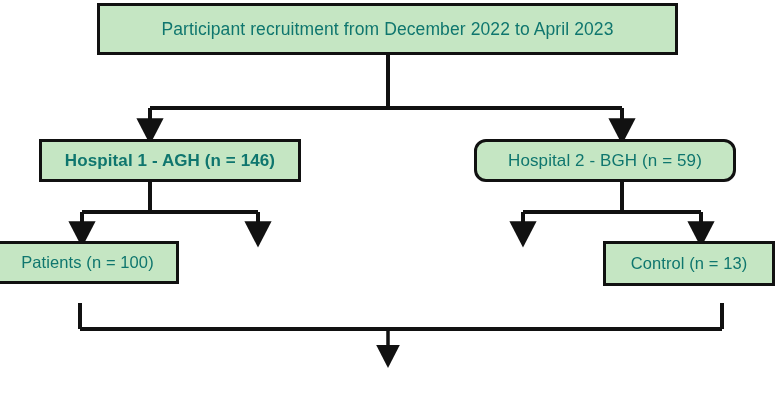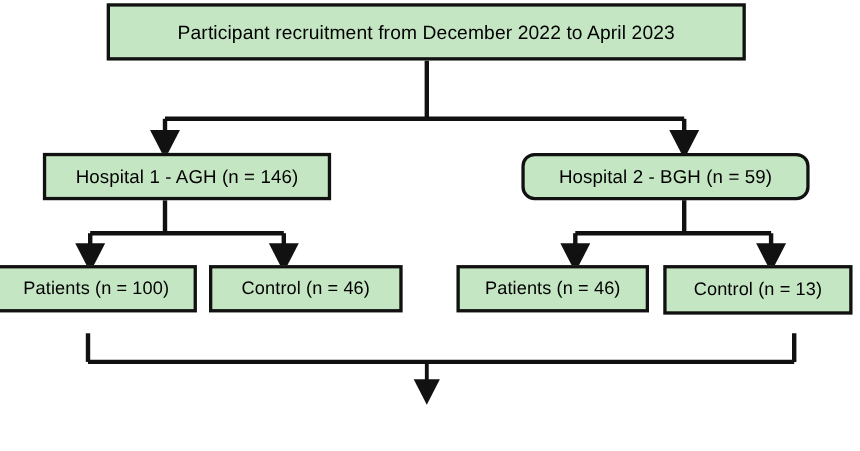--- a/index.html
+++ b/index.html
@@ -26,21 +26,21 @@
   }
   .node {
     position: absolute;
     box-sizing: border-box;
     background: #c5e6c3;
     border: 3px solid #111111;
     display: flex;
     align-items: center;
     justify-content: center;
     text-align: left;
-    color: #000000;
+    color: #0f766e;
     font-size: 17px;
     line-height: 1.15;
     letter-spacing: 0.1px;
     z-index: 2;
   }
   .node.lvl1 { font-size: 17.5px; }
   .node.lvl2 { font-size: 17px; }
   .node.lvl3 { font-size: 16.5px; }
   .node.lvl4 { font-size: 17.5px; }
   .node-label {
@@ -86,38 +86,32 @@
       <path d="M722,303 L722,329" stroke="#111111" stroke-width="4" fill="none"></path>
       <path d="M80,329 L722,329" stroke="#111111" stroke-width="4" fill="none"></path>
       <path d="M388,329 L388,356" stroke="#111111" stroke-width="3.5" fill="none" marker-end="url(#arrowhead)"></path>
     </g>
   </svg>
 
   <div class="node lvl1" style="left:97px; top:3px; width:581px; height:52px;">
     <span class="node-label">Participant recruitment from December 2022 to April 2023</span>
   </div>
 
-  <div class="node lvl2" style="left:39px; top:139px; width:262px; height:43px;">
+  <div class="node lvl2" style="left:39px; top:139px; width:262px; height:43px;font-weight:bold;">
     <span class="node-label">Hospital 1 - AGH (n = 146)</span>
   </div>
 
   <div class="node lvl2" style="left:474px; top:139px; width:262px; height:43px;border-radius:12px;">
     <span class="node-label">Hospital 2 - BGH (n = 59)</span>
   </div>
 
   <div class="node lvl3" style="left:-4px; top:241px; width:183px; height:43px;">
     <span class="node-label">Patients (n = 100)</span>
   </div>
 
-  <div class="node lvl3" style="left:190px; top:241px; width:176px; height:43px;">
-    <span class="node-label">Control (n = 46)</span>
-  </div>
 
-  <div class="node lvl3" style="left:415px; top:241px; width:175px; height:43px;">
-    <span class="node-label">Patients (n = 46)</span>
-  </div>
 
   <div class="node lvl3" style="left:603px; top:241px; width:172px; height:45px;">
     <span class="node-label">Control (n = 13)</span>
   </div>
 
 
 </div>
 
 </body></html>

